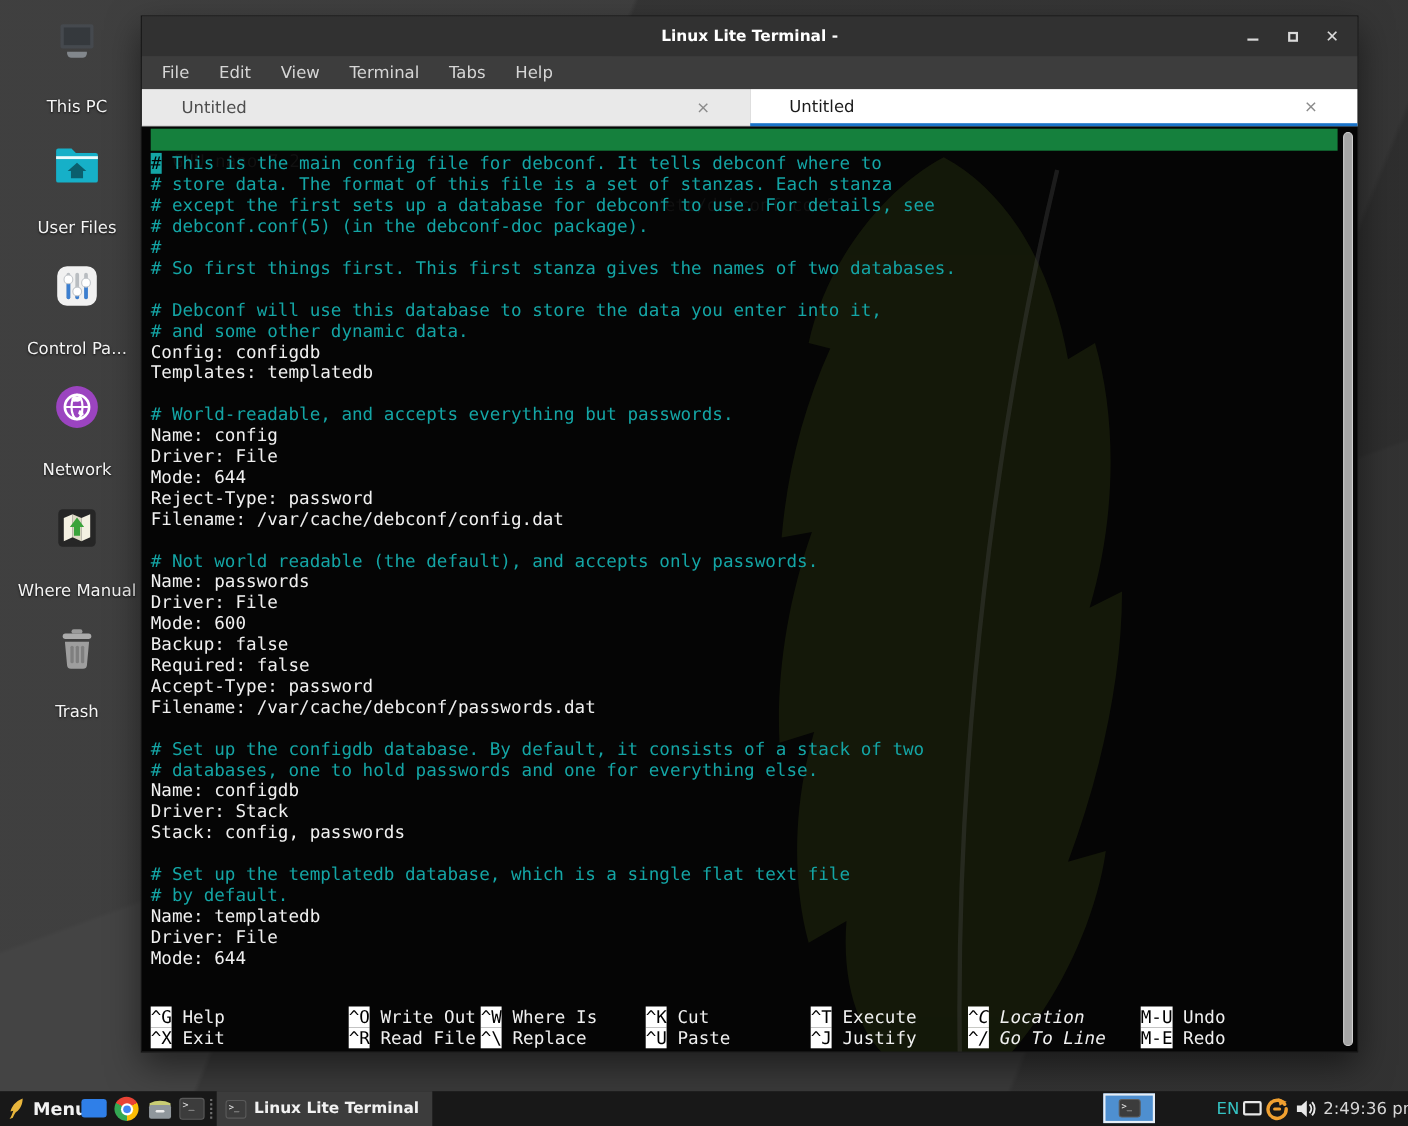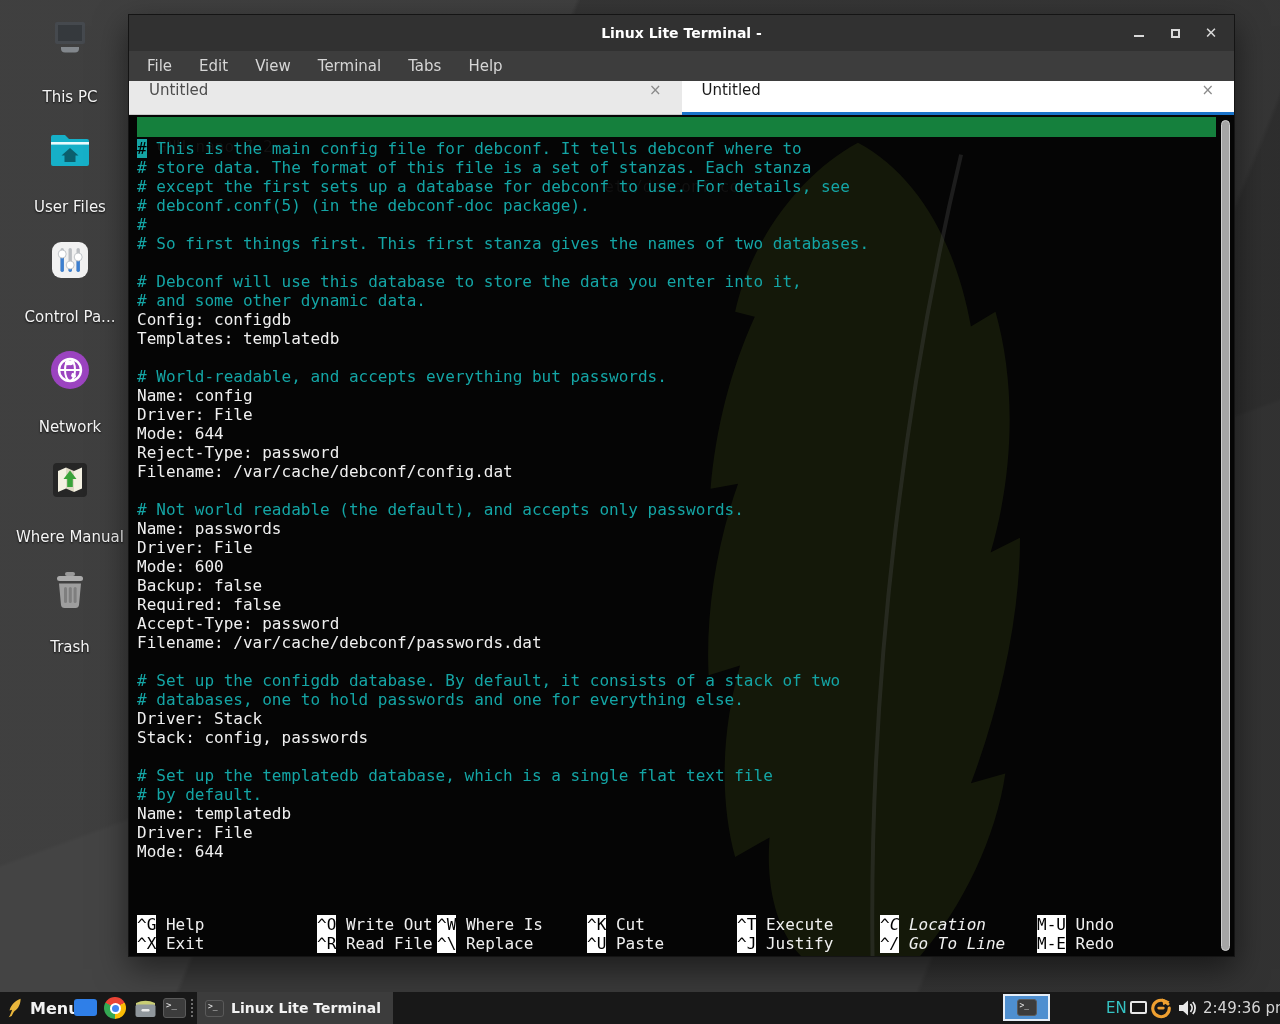--- a/index.html
+++ b/index.html
@@ -30,21 +30,21 @@
   .titlebar { height:36px; background:#313131; position:relative; display:flex; align-items:center; justify-content:center; flex:none; }
   .titlebar .title { color:#ffffff; font-weight:bold; font-size:14px; }
   .winbtns { position:absolute; right:16px; top:0; height:100%; display:flex; align-items:center; gap:22px; }
   .wbtn { color:#d9d9d9; cursor:pointer; display:flex; align-items:center; justify-content:center; width:14px; height:14px; }
   .wbtn .min-glyph { width:10px; height:1px; border-bottom:2px solid #d9d9d9; margin-top:6px; }
   .wbtn .max-glyph { width:9px; height:9px; border:2px solid #d9d9d9; }
   .wbtn.close { font-size:15px; font-weight:bold; }
   .menubar { height:30px; background:#3d3d3d; display:flex; align-items:center; padding-left:18px; gap:27px; flex:none; }
   .menu-item { color:#d6d6d6; font-size:15px; cursor:pointer; }
   .tabbar { height:34px; display:flex; flex:none; }
-  .tab { flex:1; display:flex; padding:0 20px; font-size:15px; cursor:pointer; }
+  .tab { flex:1; display:flex; align-items:center; padding:0 36px; font-size:15px; cursor:pointer; }
   .tab.inactive { background:#e9e9e9; color:#4d4d4d; border-bottom:1px solid #c9c9c9; }
   .tab.active  { background:#ffffff; color:#1a1a1a; border-bottom:3px solid var(--accent-blue,#1a73c9); }
   .tab .tclose { margin-left:auto; color:#8b8b8b; font-size:15px; }
   
   .termarea {
     position:relative; flex:1; background:#050505; overflow:hidden;
     font-family:"DejaVu Sans Mono", monospace; font-size:16px; line-height:19px;
     padding:2px 30px 0 8px;
   }
   .feather-bg { position:absolute; left:350px; top:20px; z-index:1; opacity:.6; pointer-events:none; }
@@ -227,20 +227,21 @@
           <div class="nline">Name: passwords</div>
           <div class="nline">Driver: File</div>
           <div class="nline">Mode: 600</div>
           <div class="nline">Backup: false</div>
           <div class="nline">Required: false</div>
           <div class="nline">Accept-Type: password</div>
           <div class="nline">Filename: /var/cache/debconf/passwords.dat</div>
           <div class="nline"> </div>
           <div class="nline comment"># Set up the configdb database. By default, it consists of a stack of two</div>
           <div class="nline comment"># databases, one to hold passwords and one for everything else.</div>
+          <div class="nline">Name: configdb</div>
           <div class="nline">Driver: Stack</div>
           <div class="nline">Stack: config, passwords</div>
           <div class="nline"> </div>
           <div class="nline comment"># Set up the templatedb database, which is a single flat text file</div>
           <div class="nline comment"># by default.</div>
           <div class="nline">Name: templatedb</div>
           <div class="nline">Driver: File</div>
           <div class="nline">Mode: 644</div>
         </div>
       <div id="nano-shortcuts">

